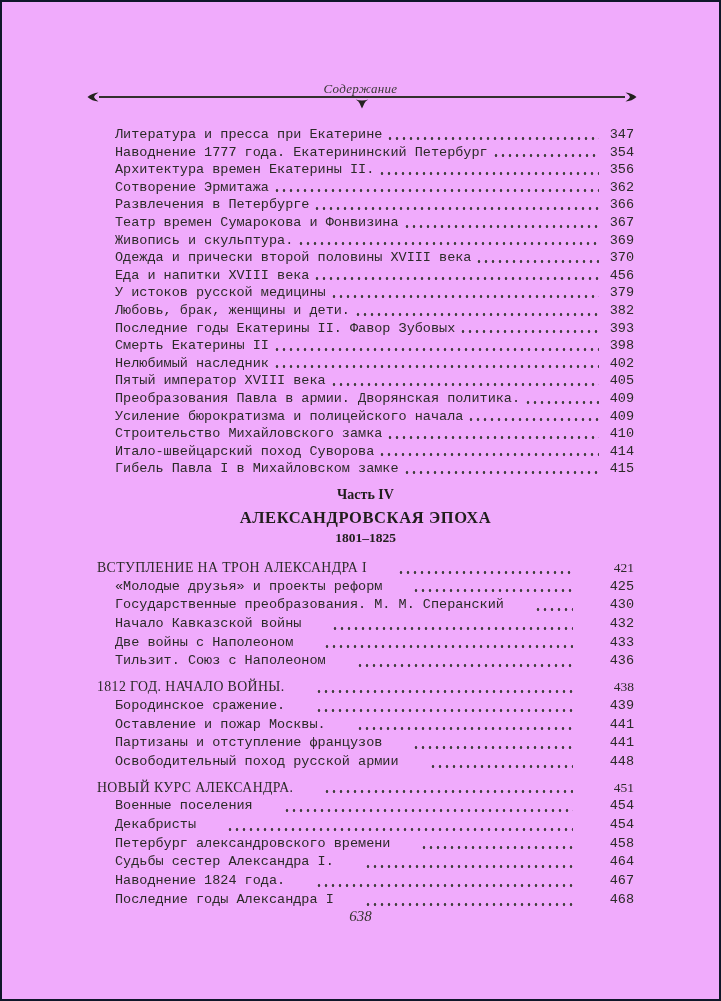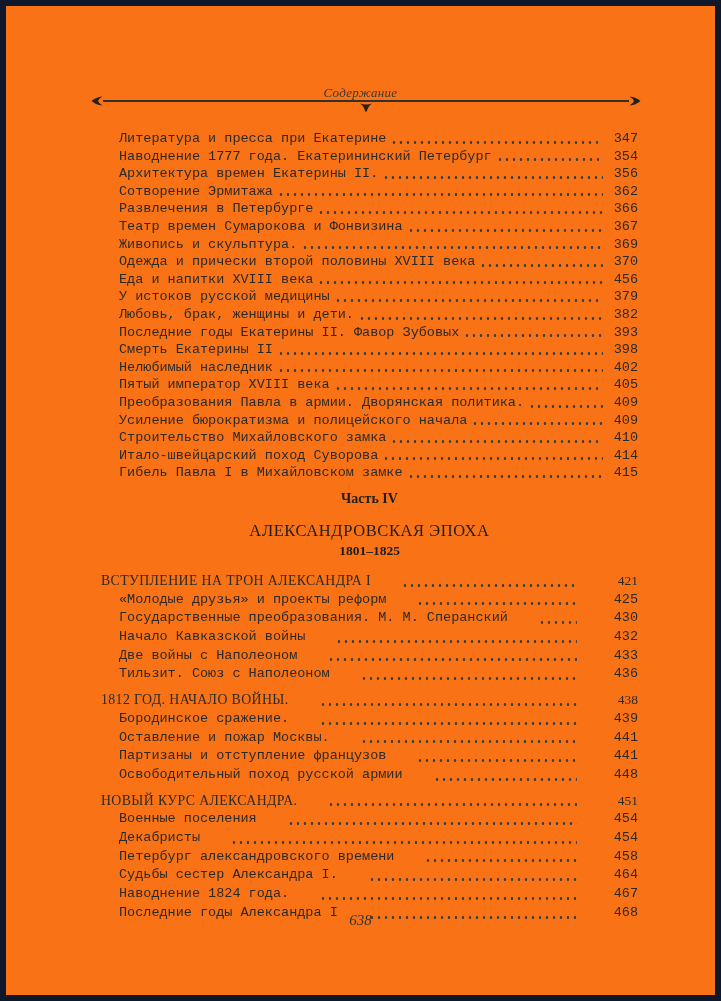--- a/index.html
+++ b/index.html
@@ -7,22 +7,22 @@
     width:721px;height:1001px;
     background:#ffffff;
     font-family:"Liberation Serif","DejaVu Serif",serif;
     color:#2b2a28;
     position:relative;
     overflow:hidden;
   }
   .page{
     position:absolute;inset:0;
     box-sizing:border-box;
-    border:6px solid #0f172a;
-    background:#f97316;
+    border:2px solid #0f172a;
+    background:#f0abfc;
   }
   
   .running-title{
     position:absolute;top:80px;left:0;width:100%;
     text-align:center;
     font-style:italic;
     font-size:13px;line-height:14px;
     color:#3a3836;
     letter-spacing:.3px;
   }
@@ -61,24 +61,24 @@
   .pg{width:32px;text-align:right;white-space:nowrap;}
   
   .part{
     text-align:center;
     margin-top:8px;
     color:#201e1c;
   }
   .part-label{
     font-weight:bold;
     font-size:14px;line-height:18px;
-    margin-bottom:12px;
+    margin-bottom:3px;
   }
   .part-title{
-    font-weight:normal;
+    font-weight:bold;
     font-size:16.5px;line-height:22px;
     letter-spacing:.6px;
   }
   .part-years{
     font-weight:bold;
     font-size:13.5px;line-height:18px;
   }
   .group{margin-top:7px;}
   .group.first{margin-top:12px;}
   

